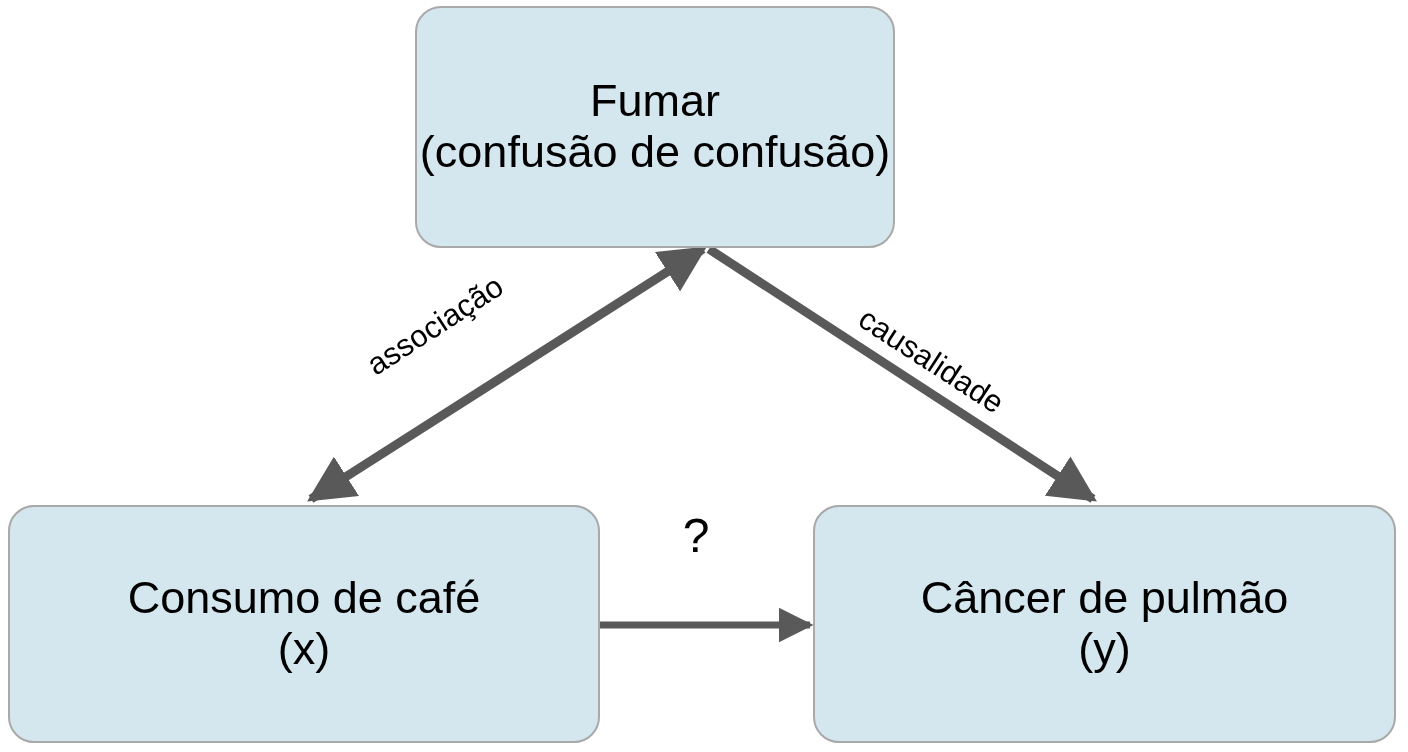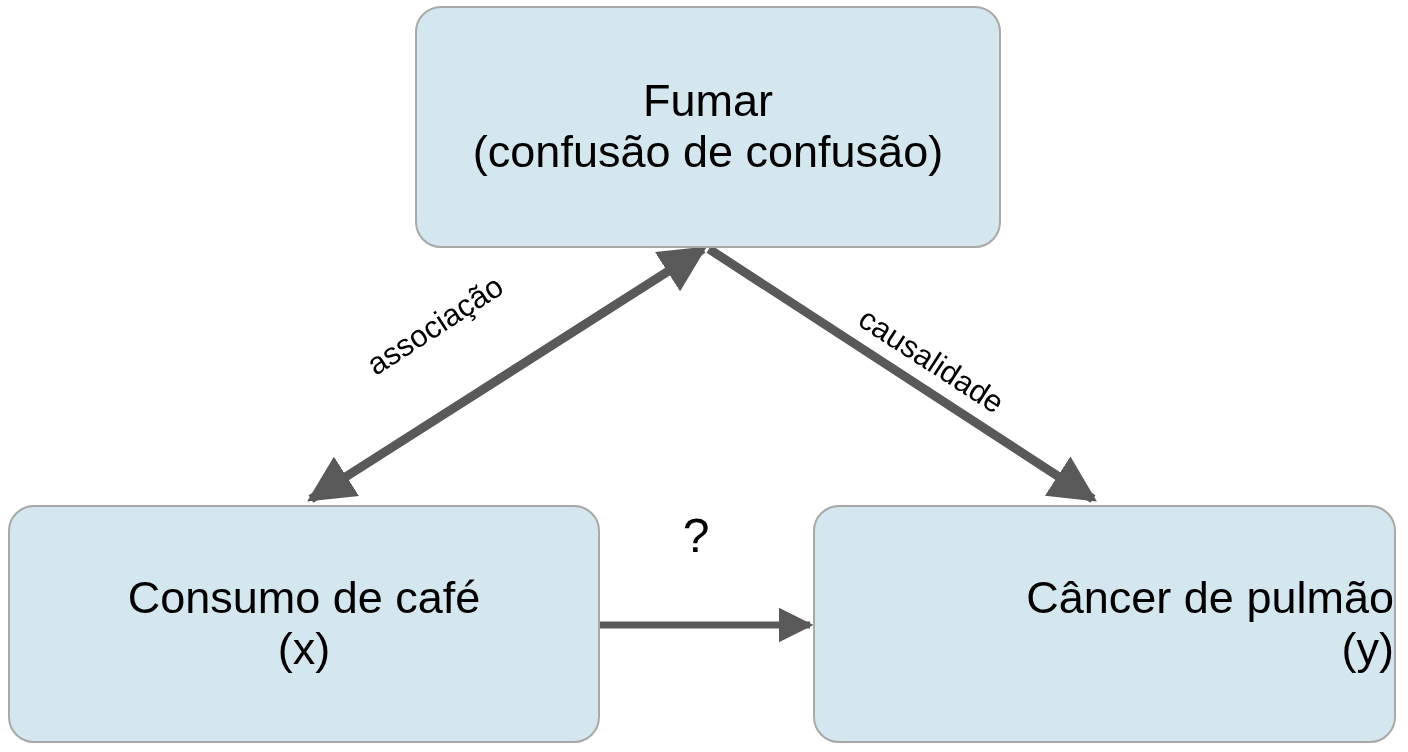--- a/index.html
+++ b/index.html
@@ -39,38 +39,37 @@
     line-height: 1.13;
   }
   .node .line1,
   .node .line2 {
     display: block;
     white-space: nowrap;
   }
   #node-confounder {
     left: 415px;
     top: 6px;
-    width: 586px;
+    width: 480px;
     height: 242px;
     font-size: 45px;
   }
   #node-exposure {
     left: 8px;
     top: 505px;
     width: 592px;
     height: 238px;
     font-size: 45px;
   }
   #node-outcome {
     left: 813px;
     top: 505px;
     width: 583px;
     height: 238px;
     font-size: 45px;
-    align-items: flex-end;
   }
   .edge-label {
     position: absolute;
     color: #000000;
     font-size: 31px;
     white-space: nowrap;
     line-height: 1;
   }
   #edge-label-association {
     left: 370px;

